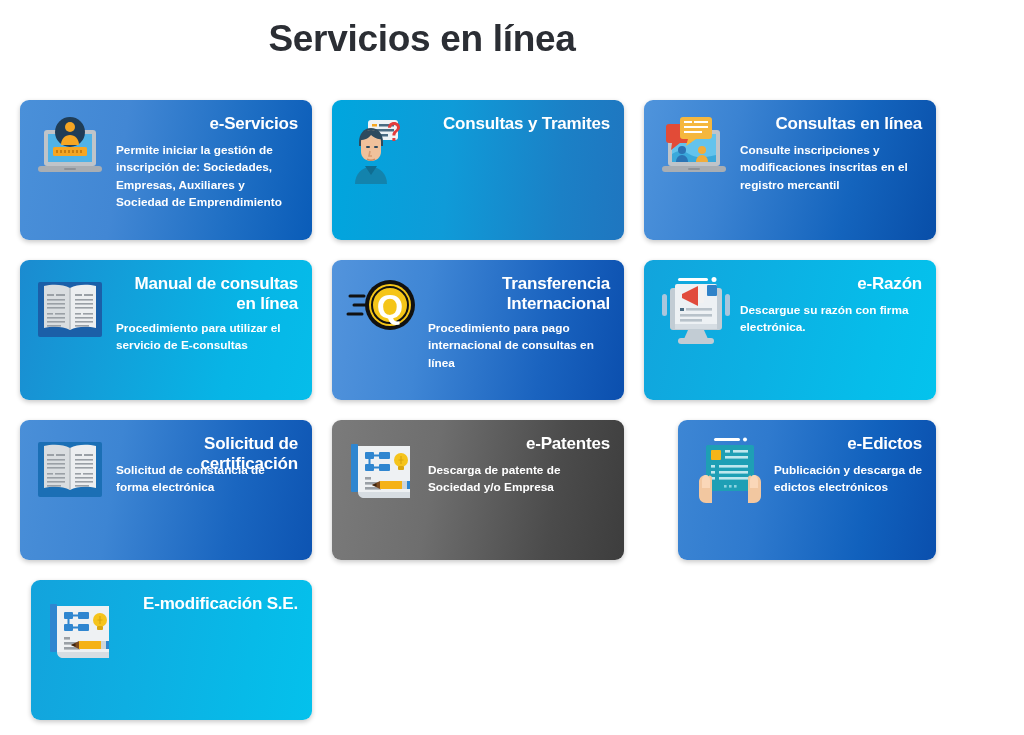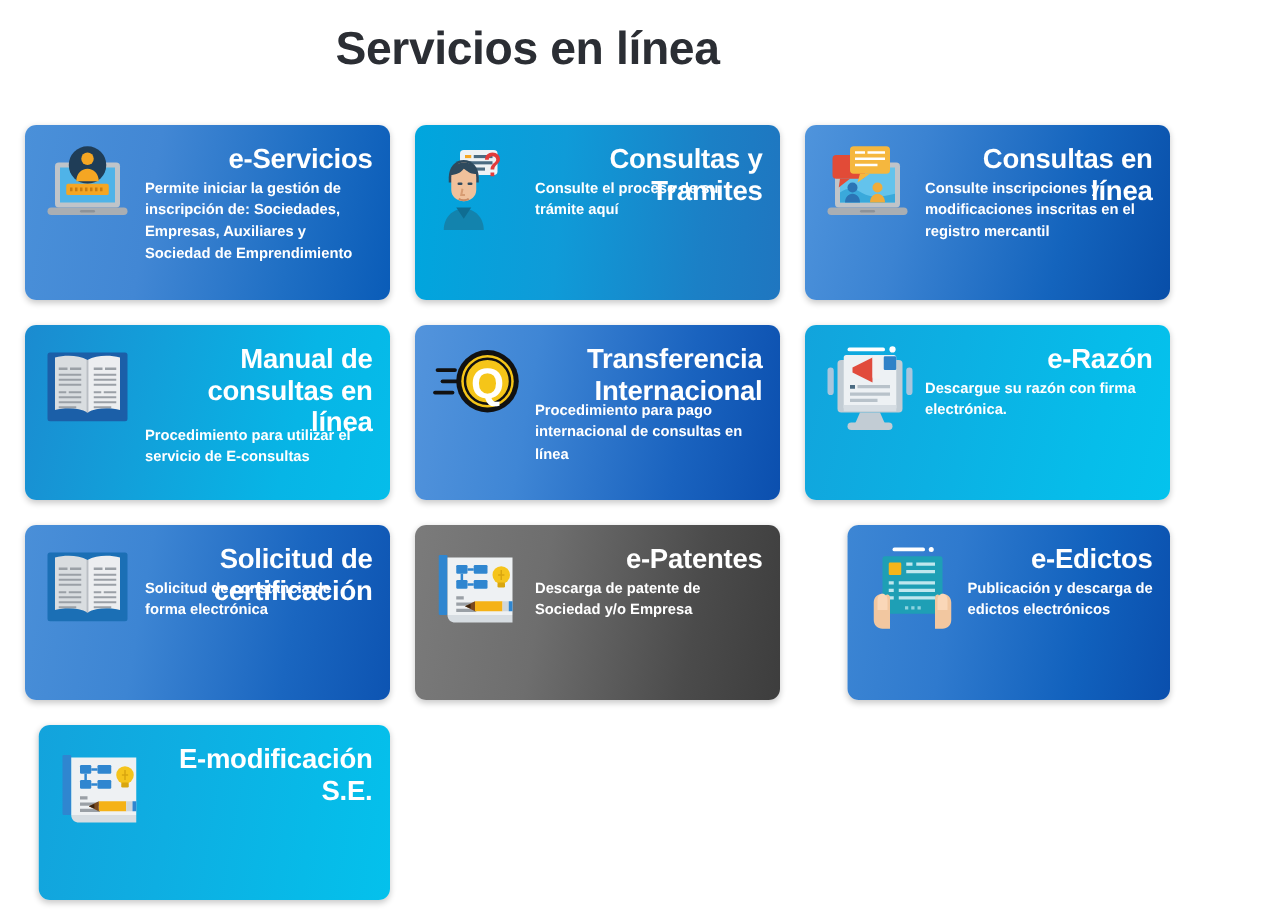--- a/index.html
+++ b/index.html
@@ -57,39 +57,39 @@
     height: 80px;
   }
   .card-icon svg { width: 100%; height: 100%; display: block; }
 
   .card-title {
     position: absolute;
     right: 14px;
     top: 14px;
     left: 96px;
     text-align: right;
-    font-size: 22px;
+    font-size: 17px;
     font-weight: 700;
     color: #ffffff;
     line-height: 1.16;
     letter-spacing: -0.2px;
   }
 
   .card-desc {
     position: absolute;
     left: 96px;
     right: 12px;
     top: 42px;
     font-size: 11.8px;
     font-weight: 700;
     color: #ffffff;
     line-height: 1.48;
     text-align: left;
   }
-  .card-desc.t2 { top: 60px; margin-top: 20px; }
+  .card-desc.t2 { top: 60px; }
   .card-desc.t3 { top: 60px; }
 
   
   .g-eservicios     { background: linear-gradient(100deg, #4a90d9 0%, #4287d4 35%, #1f6fc4 72%, #0a5cb8 100%); }
   .g-consultas-tram { background: linear-gradient(95deg, #00a6de 0%, #0f9bd8 40%, #1b80c6 78%, #1f76c0 100%); }
   .g-consultas-lin  { background: linear-gradient(105deg, #4f94dc 0%, #3b83d2 30%, #1464bd 70%, #084ea8 100%); }
   .g-manual         { background: linear-gradient(105deg, #1b8bd0 0%, #12a0da 35%, #07b5e6 72%, #05bdea 100%); }
   .g-transferencia  { background: linear-gradient(100deg, #5394dc 0%, #3f86d5 32%, #1a63bf 72%, #0b4fae 100%); }
   .g-erazon         { background: linear-gradient(105deg, #12a4dc 0%, #0cb0e3 40%, #06bdea 78%, #04c3ed 100%); }
   .g-solicitud      { background: linear-gradient(100deg, #4a8fd8 0%, #3d85d3 33%, #1a66c0 72%, #0d54b2 100%); }
@@ -151,21 +151,20 @@
             <path d="M14 28c1-6 5-10 11-10s10 3.5 11 9c-5 1-8-2-11-4-2 3-6 5-11 5z" fill="#2e4a5e"></path>
             <rect x="20" y="34" width="4" height="2" rx="1" fill="#2e4a5e"></rect>
             <rect x="28" y="34" width="4" height="2" rx="1" fill="#2e4a5e"></rect>
             <path d="M24 39l-1 5h3" stroke="#d79c72" stroke-width="1.6" fill="none"></path>
             <path d="M21 47c2 1.6 6 1.6 8 0" stroke="#c98a63" stroke-width="1.6" fill="none"></path>
             <path d="M9 72c0-10 7-17 16-17s16 7 16 17z" fill="#1383ad"></path>
             <path d="M19 54h12l-6 9z" fill="#0f6d92"></path>
           </svg>
         </span>
         <div class="card-title">Consultas y Tramites</div>
-        <div class="card-desc">Consulte el proceso de su trámite aquí</div>
       </div>
     </div>
 
     <div class="card g-consultas-lin">
       <div class="card-inner">
         <span class="card-icon">
           <svg viewBox="0 0 76 80">
             <rect x="10" y="18" width="52" height="36" rx="3" fill="#bfc4c9"></rect>
             <rect x="14" y="22" width="44" height="28" fill="#63c3ec"></rect>
             <path d="M14 42c7-5 12-3 17 0 5 3 11 5 27 1v7H14z" fill="#3aa9db"></path>

